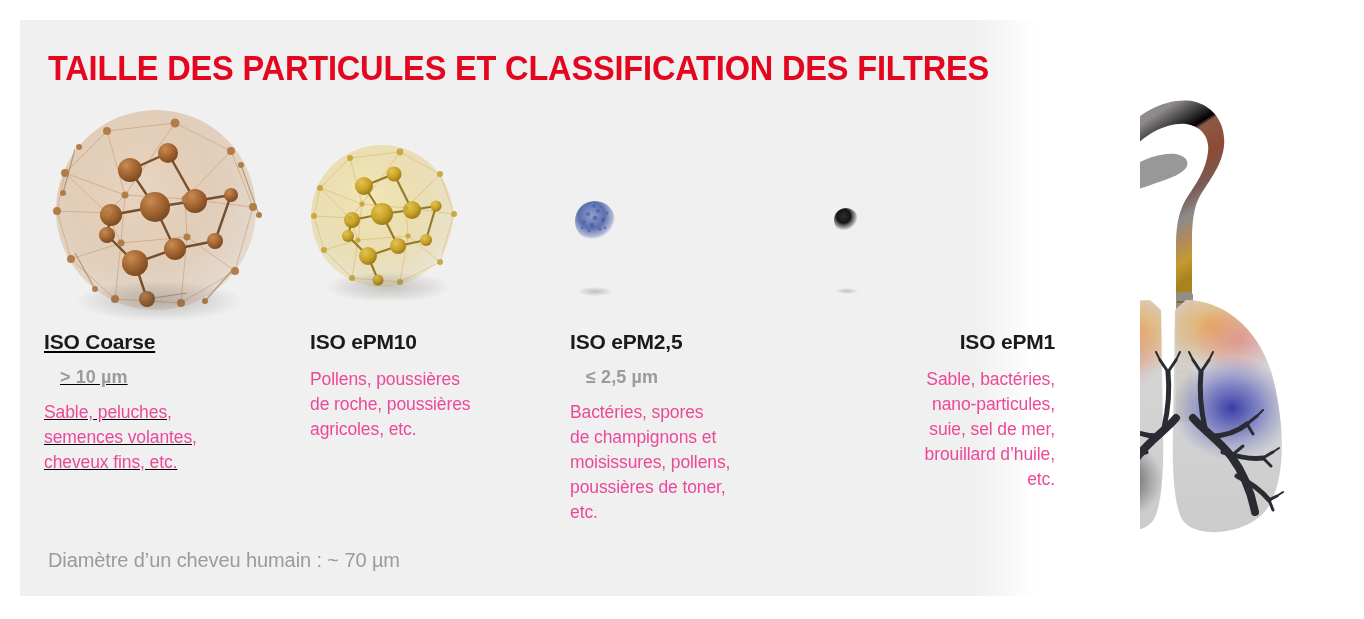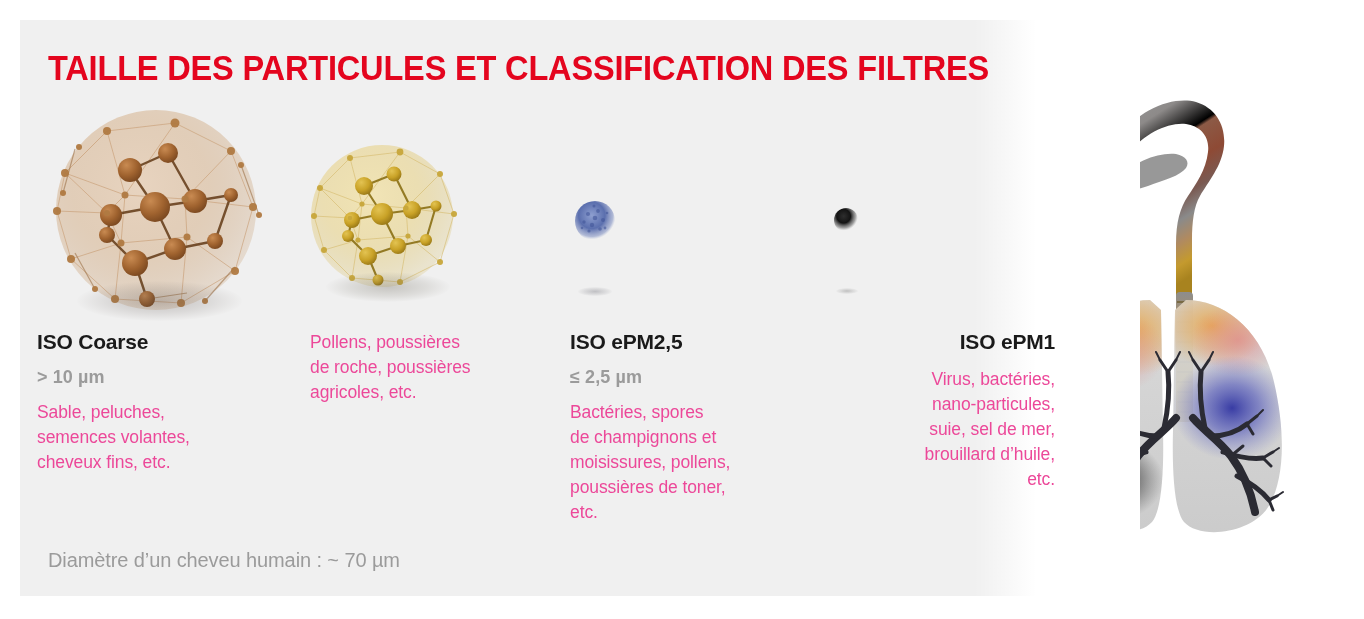--- a/index.html
+++ b/index.html
@@ -29,21 +29,21 @@
     white-space:nowrap;
   }
 
   
   .col{position:absolute;top:330px;}
   .col .h{
     font-size:21px;font-weight:bold;color:#1a1a1a;margin:0 0 13px 0;
     letter-spacing:-0.2px;white-space:nowrap;
   }
   .col .v{
-    font-size:18px;font-weight:bold;color:#9b9b9b;margin:0 0 12px 0;
+    font-size:18px;font-weight:bold;color:#9b9b9b;margin:0 0 12px 16px;
     letter-spacing:0.1px;white-space:nowrap;
   }
   .col .d{
     font-size:17.5px;color:#ec4899;line-height:25px;white-space:pre-line;
     letter-spacing:-0.1px;
   }
 
   .footnote{
     position:absolute;left:48px;top:549px;
     font-size:20px;color:#9b9b9b;letter-spacing:-0.1px;white-space:nowrap;
@@ -359,47 +359,48 @@
           <path d="M277 496 L283 492 M209 360 L213 352 M193 360 L189 352"></path>
         </g>
       </g>
     </svg>
   </div>
 
   <div class="panel-fade"></div>
 
   <div class="title">TAILLE DES PARTICULES ET CLASSIFICATION DES FILTRES</div>
 
-  <div class="col" style="left:37px;width:250px;">
+  <div class="col" style="left:44px;width:250px;text-decoration:underline;">
     <div class="h">ISO Coarse</div>
     <div class="v">&gt; 10 µm</div>
     <div class="d">Sable, peluches,
 semences volantes,
 cheveux fins, etc.</div>
   </div>
 
   <div class="col" style="left:310px;width:250px;">
+    <div class="h">ISO ePM10</div>
     <div class="d">Pollens, poussières
 de roche, poussières
 agricoles, etc.</div>
   </div>
 
   <div class="col" style="left:570px;width:250px;">
     <div class="h">ISO ePM2,5</div>
     <div class="v">≤ 2,5 µm</div>
     <div class="d">Bactéries, spores
 de champignons et
 moisissures, pollens,
 poussières de toner,
 etc.</div>
   </div>
 
   <div class="col" style="left:840px;width:215px;text-align:right;">
     <div class="h">ISO ePM1</div>
-    <div class="d">Virus, bactéries,
+    <div class="d">Sable, bactéries,
 nano-particules,
 suie, sel de mer,
 brouillard d’huile,
 etc.</div>
   </div>
 
   <div class="footnote">Diamètre d’un cheveu humain : ~ 70 µm</div>
 
 </div>
 

